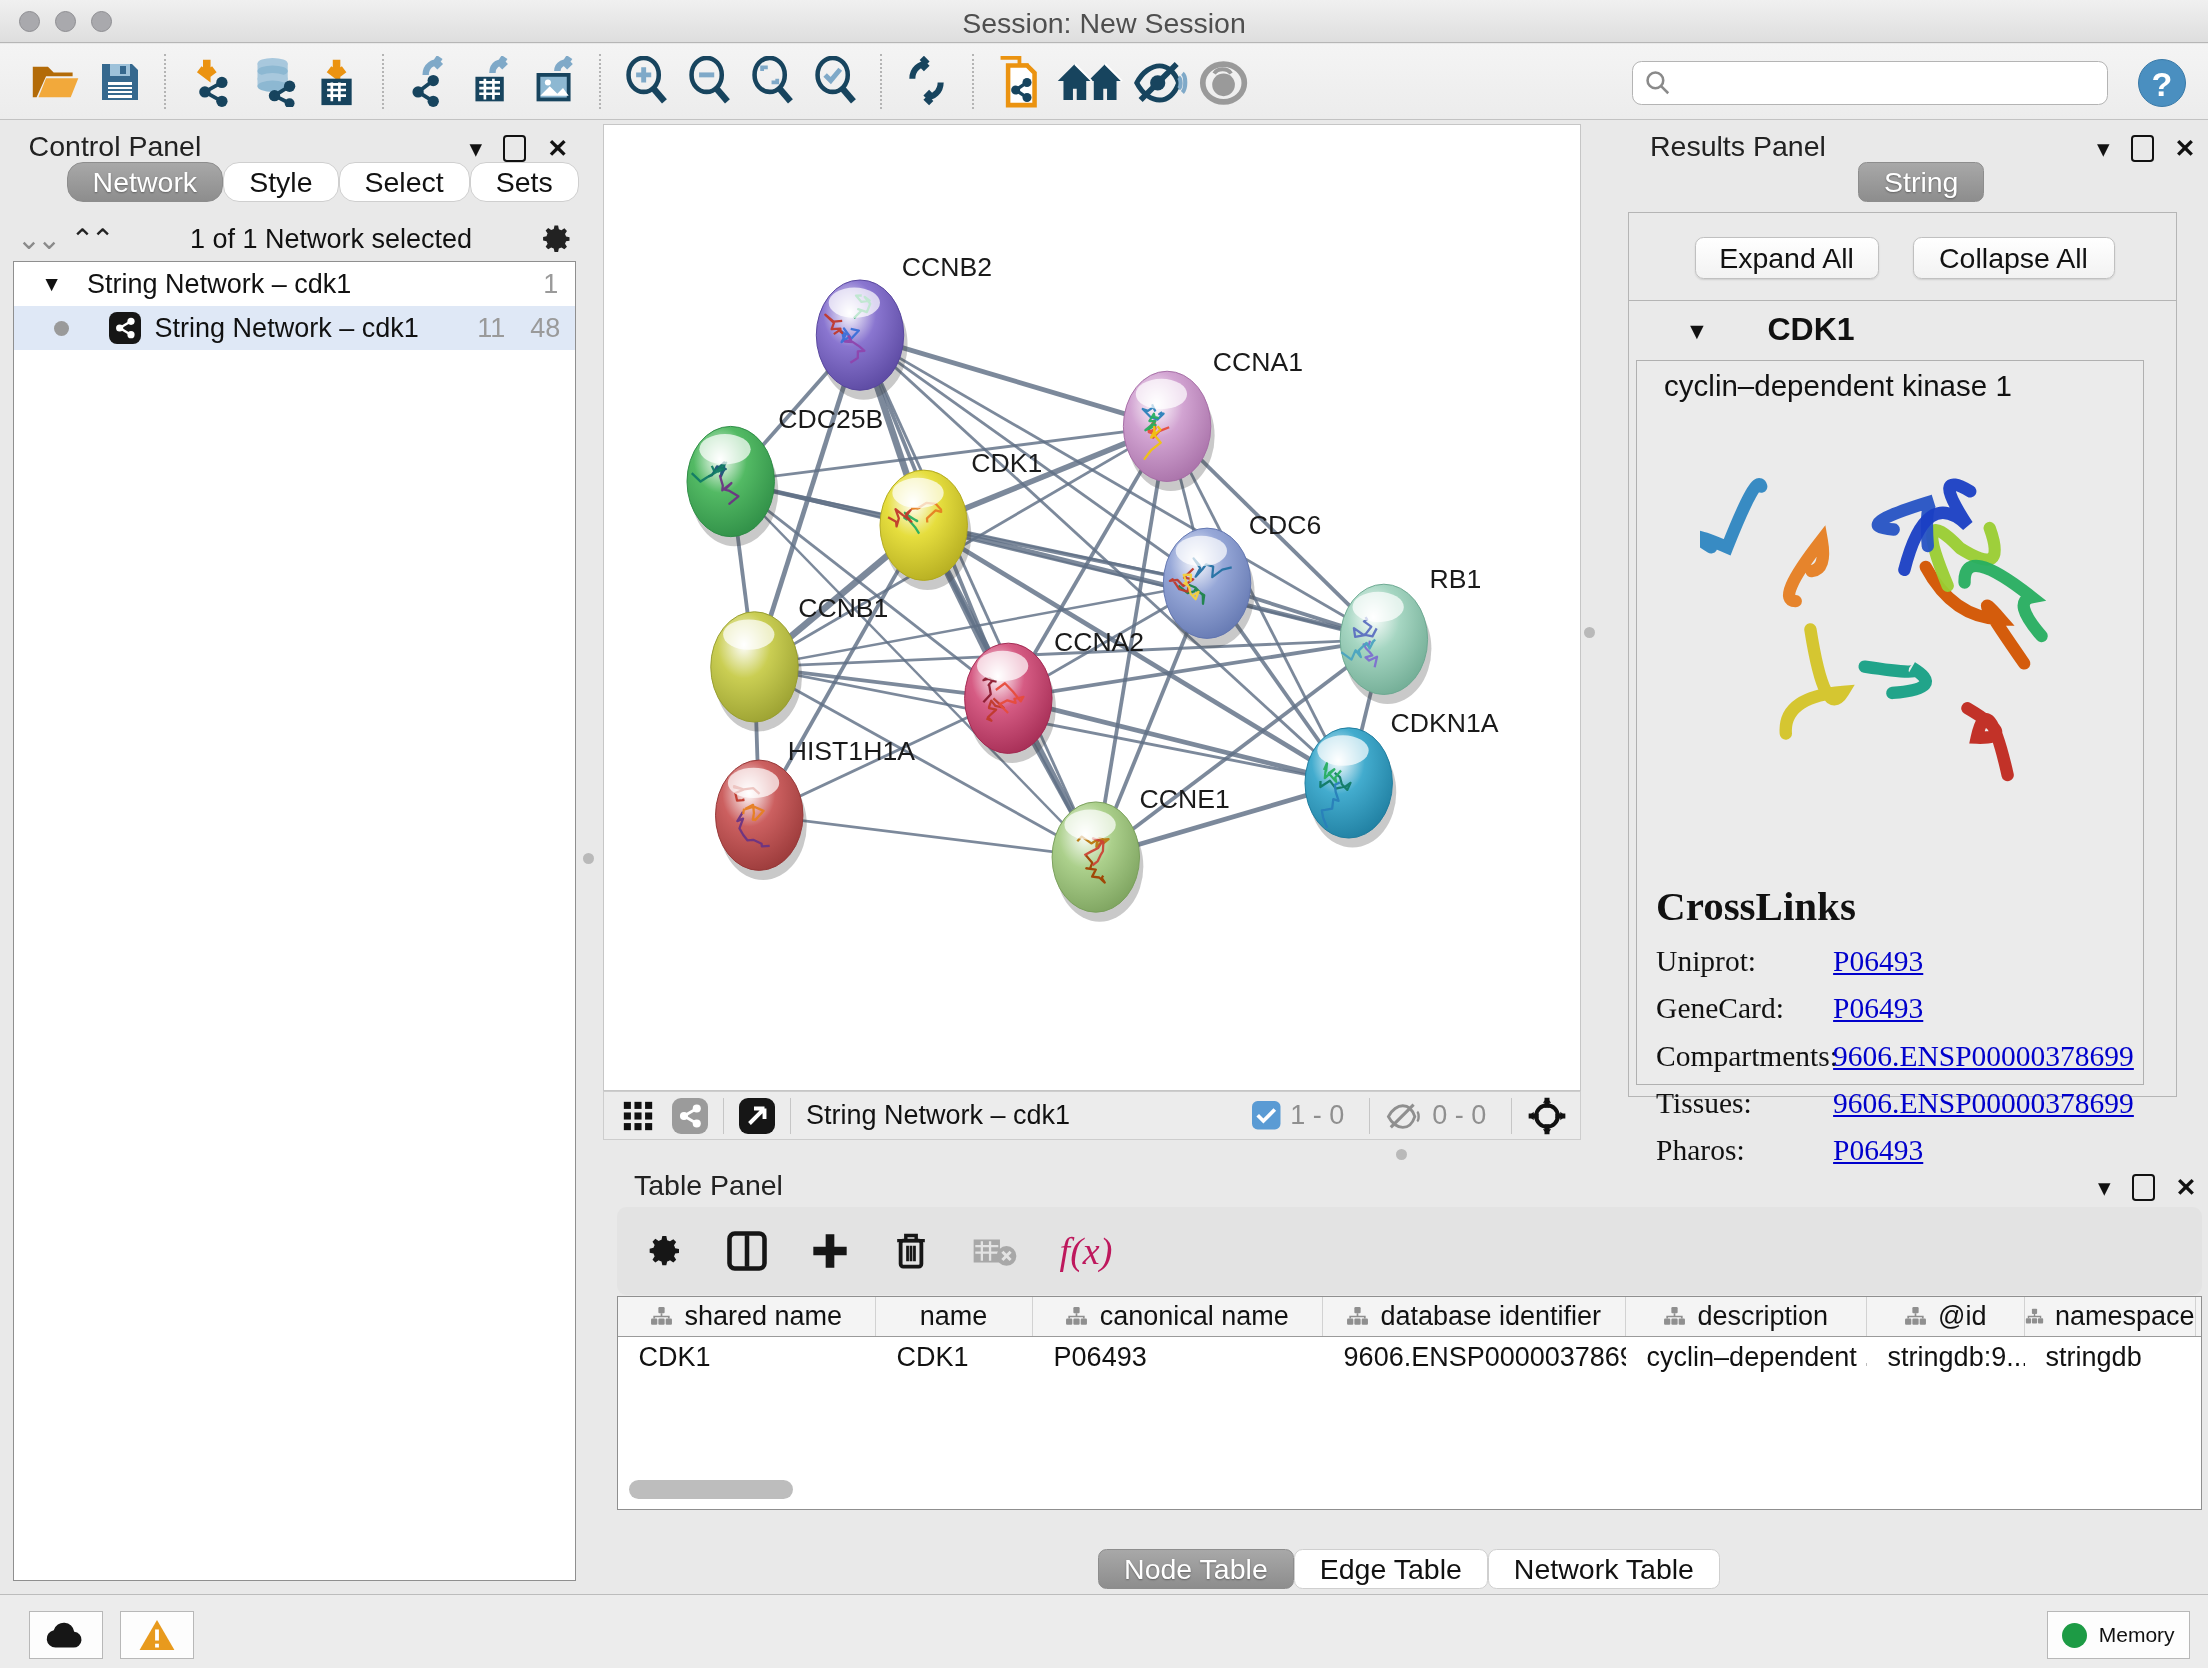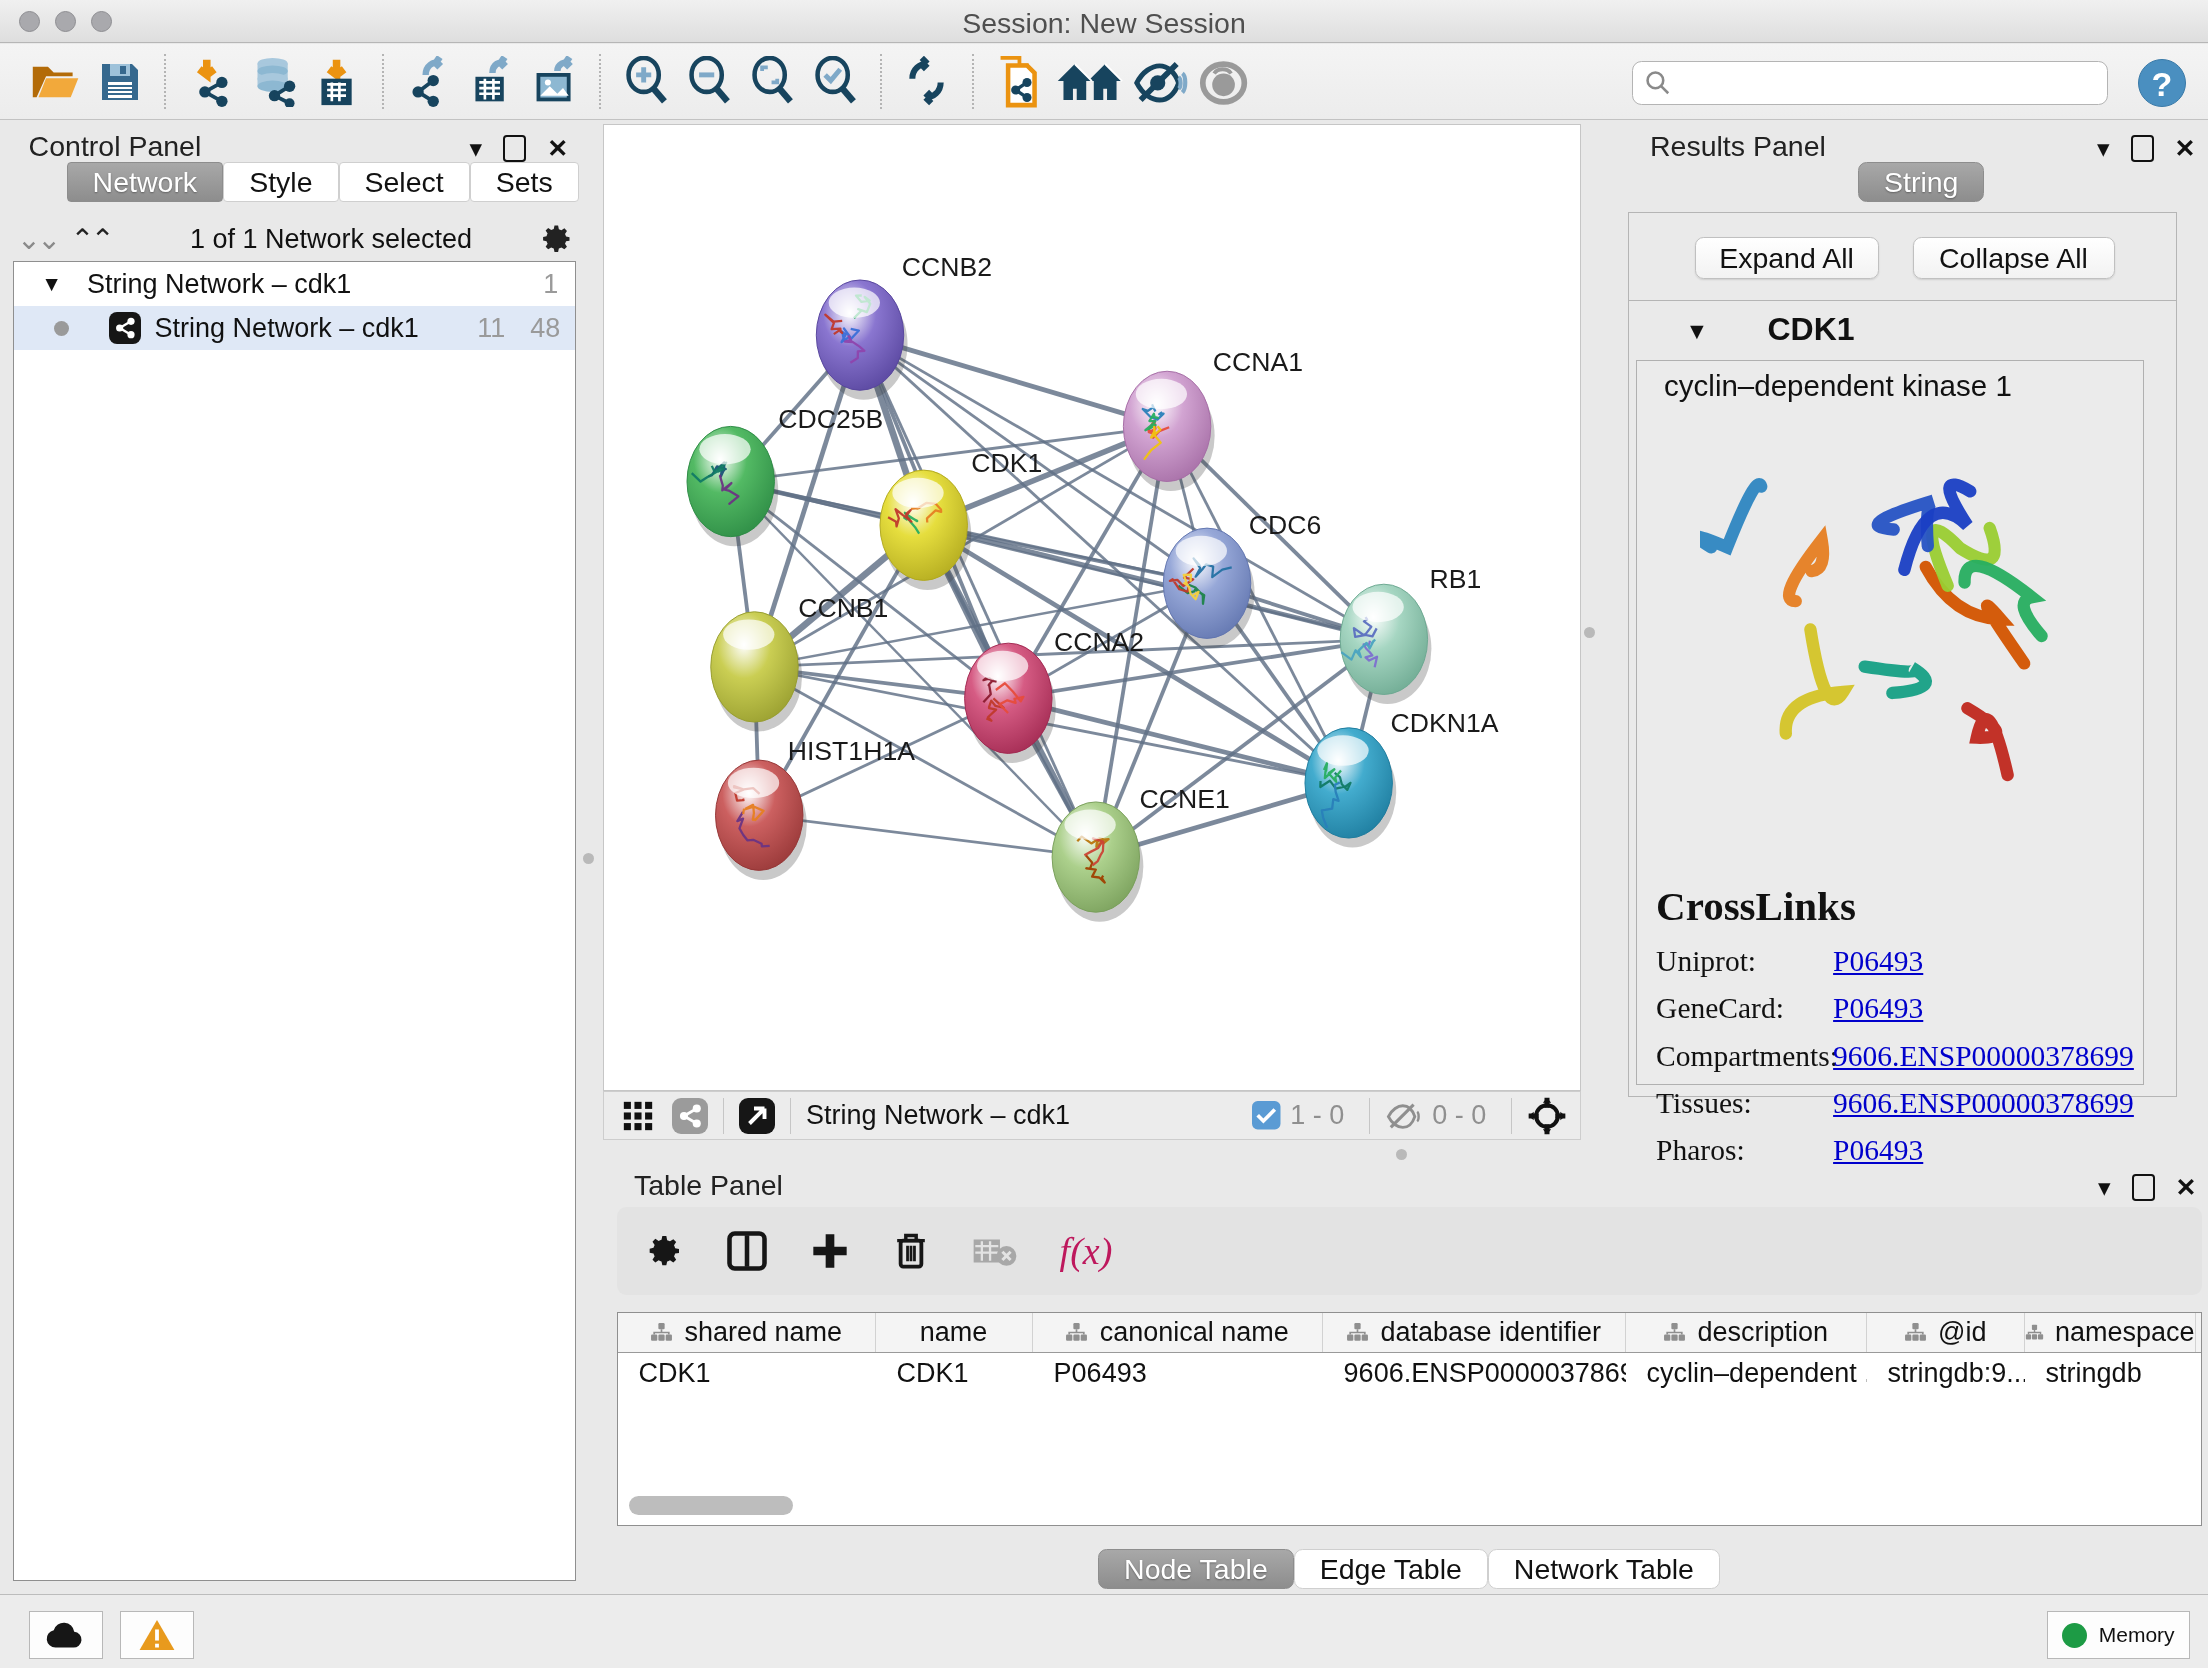--- a/index.html
+++ b/index.html
@@ -35,21 +35,21 @@
   .panel-icons { position:absolute; display:flex; gap:21px; align-items:center; }
   .pi { font-size:25px; color:#111; }
   .pi.float { width:23px; height:27px; border:2.9px solid #111; border-radius:3.8px; }
   .tab { height:40px; padding:0 25px; font-size:28.5px; line-height:38px; text-align:center;
     background:#fff; border:1px solid #cfcfcf; color:#111; border-radius:8.6px; }
   .tab.sel { background:linear-gradient(#a8a8a8,#8d8d8d); color:#fff; border-color:#8d8d8d;
     text-shadow:0 1px 1.9px rgba(0,0,0,.35); }
   
   .control-panel { position:absolute; left:7.6px; top:124px; width:578px; height:1461px; }
   .cp-tabs { position:absolute; left:59px; top:38px; display:flex; }
-  .cp-tabs .tab { border-radius:4px; margin-right:0; }
+  .cp-tabs .tab { border-radius:16px; margin-right:0; }
   .cp-subbar { position:absolute; left:9.5px; top:93px; width:557px; height:44px;
     display:flex; align-items:center; }
   .chev { color:#8a8a8a; font-size:28.5px; letter-spacing:-3.8px; margin-right:13.3px; }
   .chev.dark { color:#222; }
   .cp-sel-summary { flex:1; text-align:center; font-size:27px; }
   .tree-box { position:absolute; left:5.7px; top:137px; width:563px; height:1320px;
     background:#fff; border:1.9px solid #8f8f8f; }
   .tree-row { position:relative; height:44px; display:flex; align-items:center; font-size:27px; }
   .tree-row .count { color:#9a9a9a; }
   .tree-row.selected { background:#dfe8f6; }
@@ -75,21 +75,21 @@
     border:1px solid #b0b0b0; background:#ebebeb; }
   .crosslinks { font-family:"Liberation Serif", serif; }
   .crosslink-row { display:flex; font-size:29.5px; margin-bottom:14.3px; }
   .crosslink-row .cl-label { width:177px; color:#111; }
   .crosslink-row a { color:#0000cc; text-decoration:underline; }
   
   .table-panel { position:absolute; left:609px; top:1165px; width:1600px; height:419px; }
   .tp-toolbar { position:absolute; left:7.6px; top:42px; width:1585px; height:88px;
     background:#e3e3e3; border-radius:9.5px; display:flex; align-items:center; padding-left:27px; gap:42px; }
   .tp-table { position:absolute; left:7.6px; top:131px; width:1585px; height:214px;
-    background:#fff; border:1.9px solid #8f8f8f; overflow:hidden;margin-top:16px; }
+    background:#fff; border:1.9px solid #8f8f8f; overflow:hidden; }
   .tbl-header { display:flex; height:40px; background:#f4f4f4; border-bottom:1.9px solid #9a9a9a; }
   .tbl-header .cell { display:flex; align-items:center; justify-content:center; gap:11.4px;
     font-size:27px; border-right:1px solid #d2d2d2; height:100%; }
   .tbl-row { display:flex; height:40px; }
   .tbl-row .cell { font-size:27px; padding:4.8px 0 0 21px; white-space:nowrap; overflow:hidden; }
   .hscroll { position:absolute; left:9.5px; bottom:7.6px; width:1562px; height:21px; }
   .hscroll .thumb { position:absolute; left:1.9px; top:0; width:164px; height:19px;
     background:#bdbdbd; border-radius:9.5px; }
   .tp-tabs { position:absolute; left:0; top:384px; width:1600px; display:flex; justify-content:center; }
   

